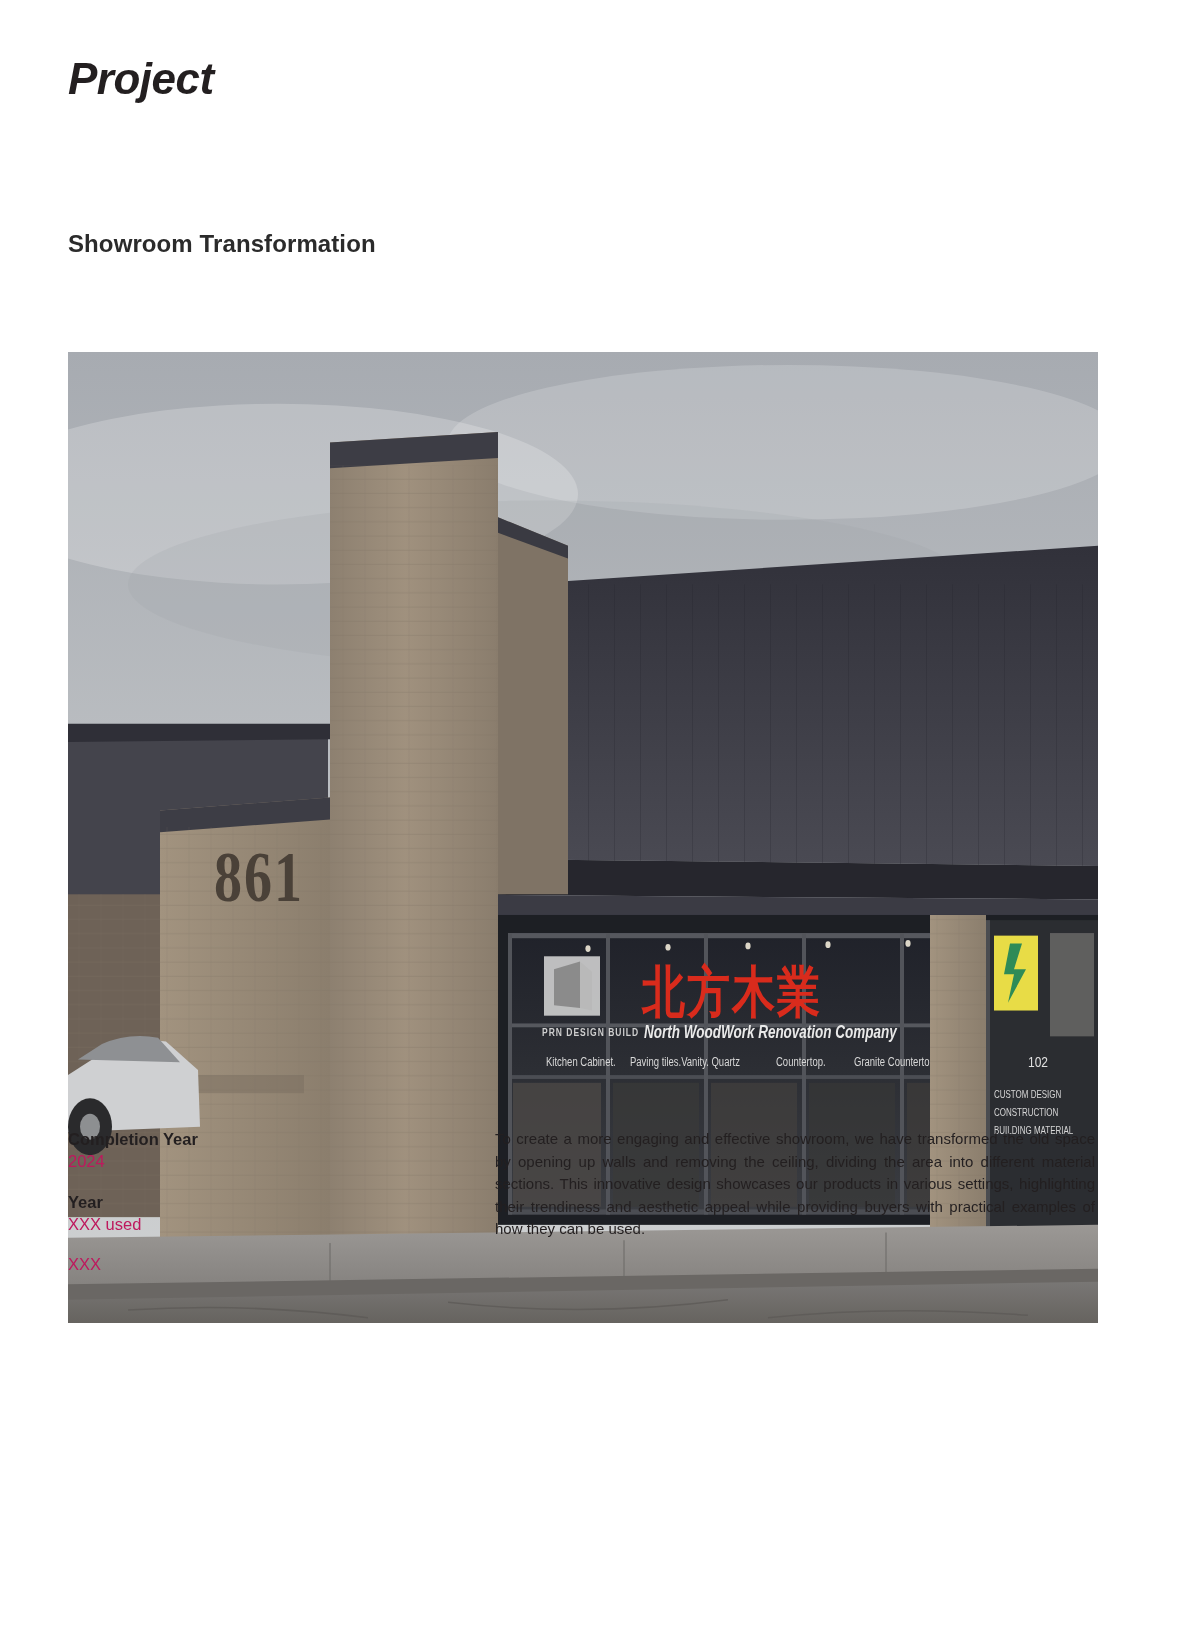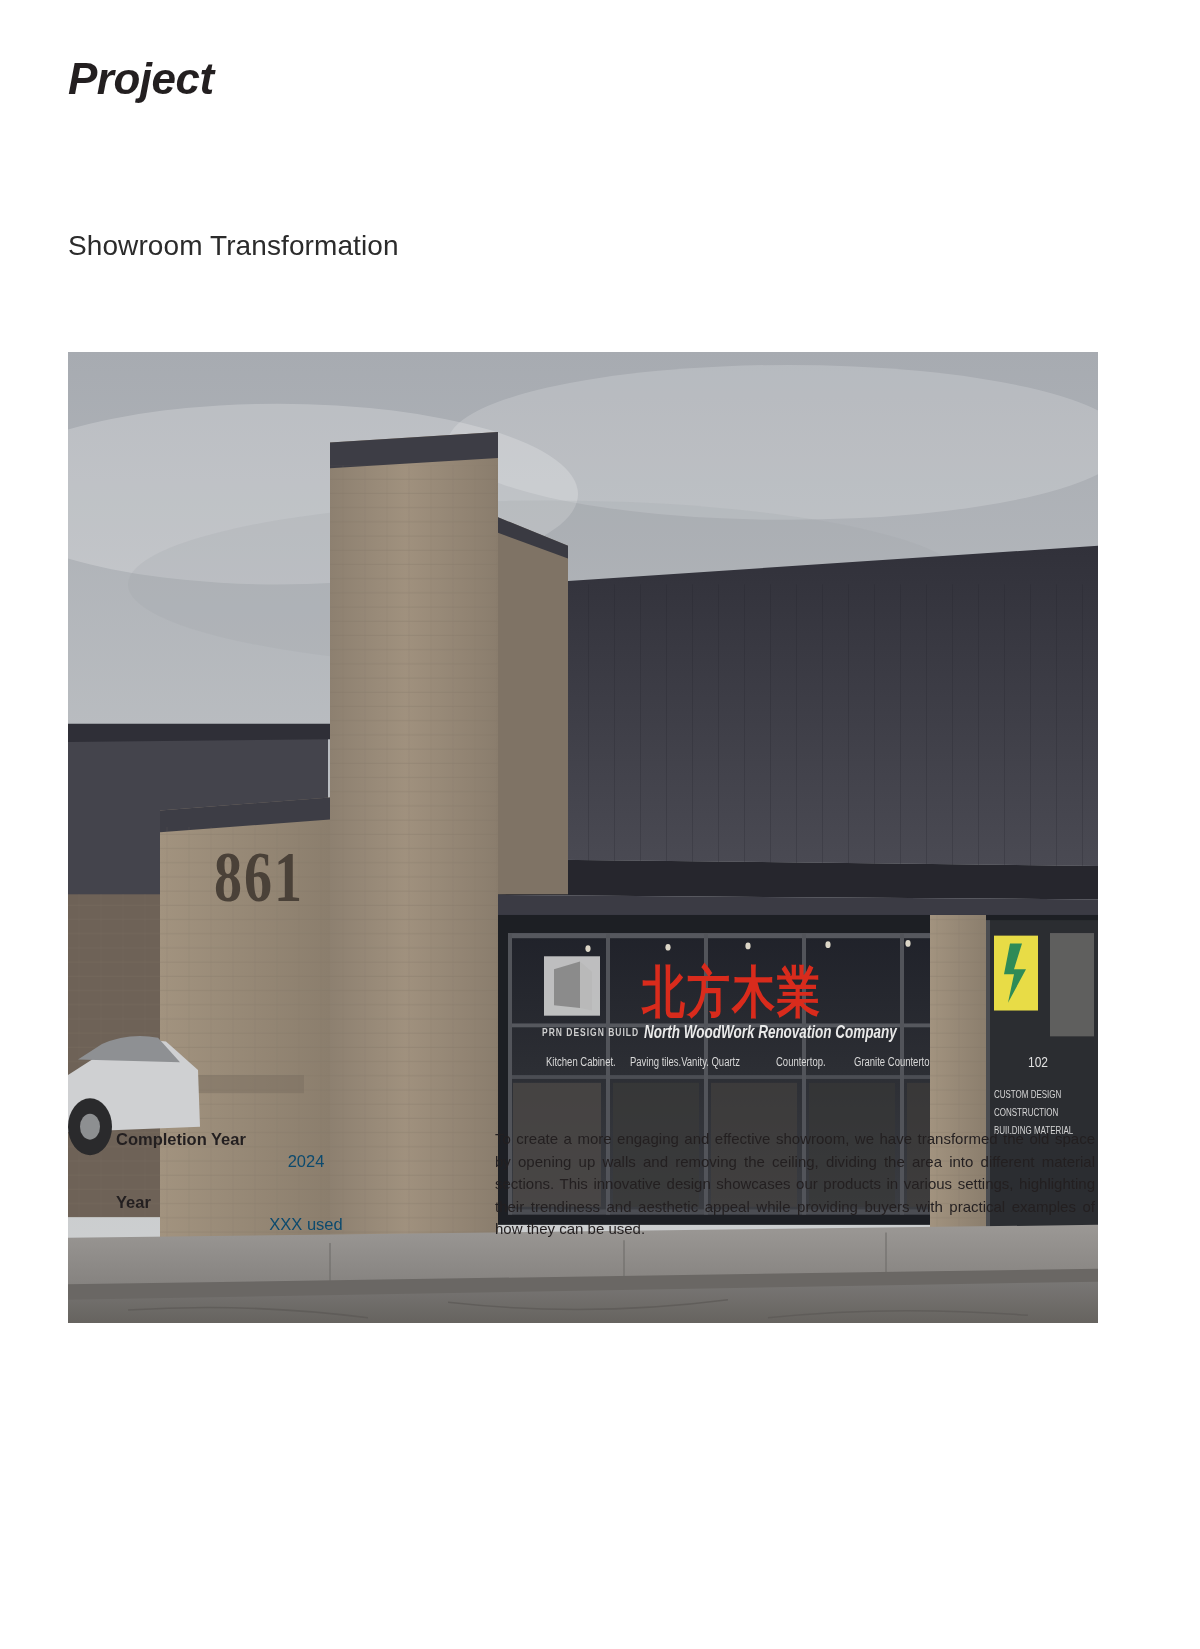--- a/index.html
+++ b/index.html
@@ -30,22 +30,22 @@
     font-weight: bold;
     letter-spacing: -0.5px;
     line-height: 1.1;
     color: #231f20;
     font-style: italic;
   }
   .project-subtitle {
     position: absolute;
     left: 68px;
     top: 230px;
-    font-size: 28px;
-    font-weight: 400;
+    font-size: 24px;
+    font-weight: 700;
     color: #2b2b2b;
     letter-spacing: 0.1px;
   }
 
   
   .hero {
     position: absolute;
     left: 68px;
     top: 352px;
     width: 1030px;
@@ -54,35 +54,33 @@
     background: #6c6a68;
   }
   .hero svg { display: block; width: 100%; height: 100%; }
 
   
   .specs {
     position: absolute;
     left: 68px;
     top: 1128px;
     width: 380px;
-    margin-left: 48px;
   }
   .spec-block { margin-bottom: 18px; }
   .spec-label {
     font-size: 16.5px;
     font-weight: bold;
     color: #231f20;
     line-height: 1.35;
   }
   .spec-value {
     font-size: 16.5px;
     font-weight: 400;
-    color: #0c4a6e;
+    color: #be185d;
     line-height: 1.35;
-    text-align: center;
   }
   .description {
     position: absolute;
     left: 495px;
     top: 1128px;
     width: 600px;
     font-size: 15px;
     line-height: 1.5;
     text-align: justify;
     color: #231f20;
@@ -259,18 +257,19 @@
   <div class="specs">
     <div class="spec-block">
       <div class="spec-label">Completion Year</div>
       <div class="spec-value">2024</div>
     </div>
     <div class="spec-block">
       <div class="spec-label">Year</div>
       <div class="spec-value">XXX used</div>
     </div>
     <div class="spec-block">
+      <div class="spec-value">XXX</div>
     </div>
   </div>
 
   <div class="description">To create a more engaging and effective showroom, we have transformed the old space by opening up walls and removing the ceiling, dividing the area into different material sections. This innovative design showcases our products in various settings, highlighting their trendiness and aesthetic appeal while providing buyers with practical examples of how they can be used.</div>
 
 </div>
 
 </body></html>

